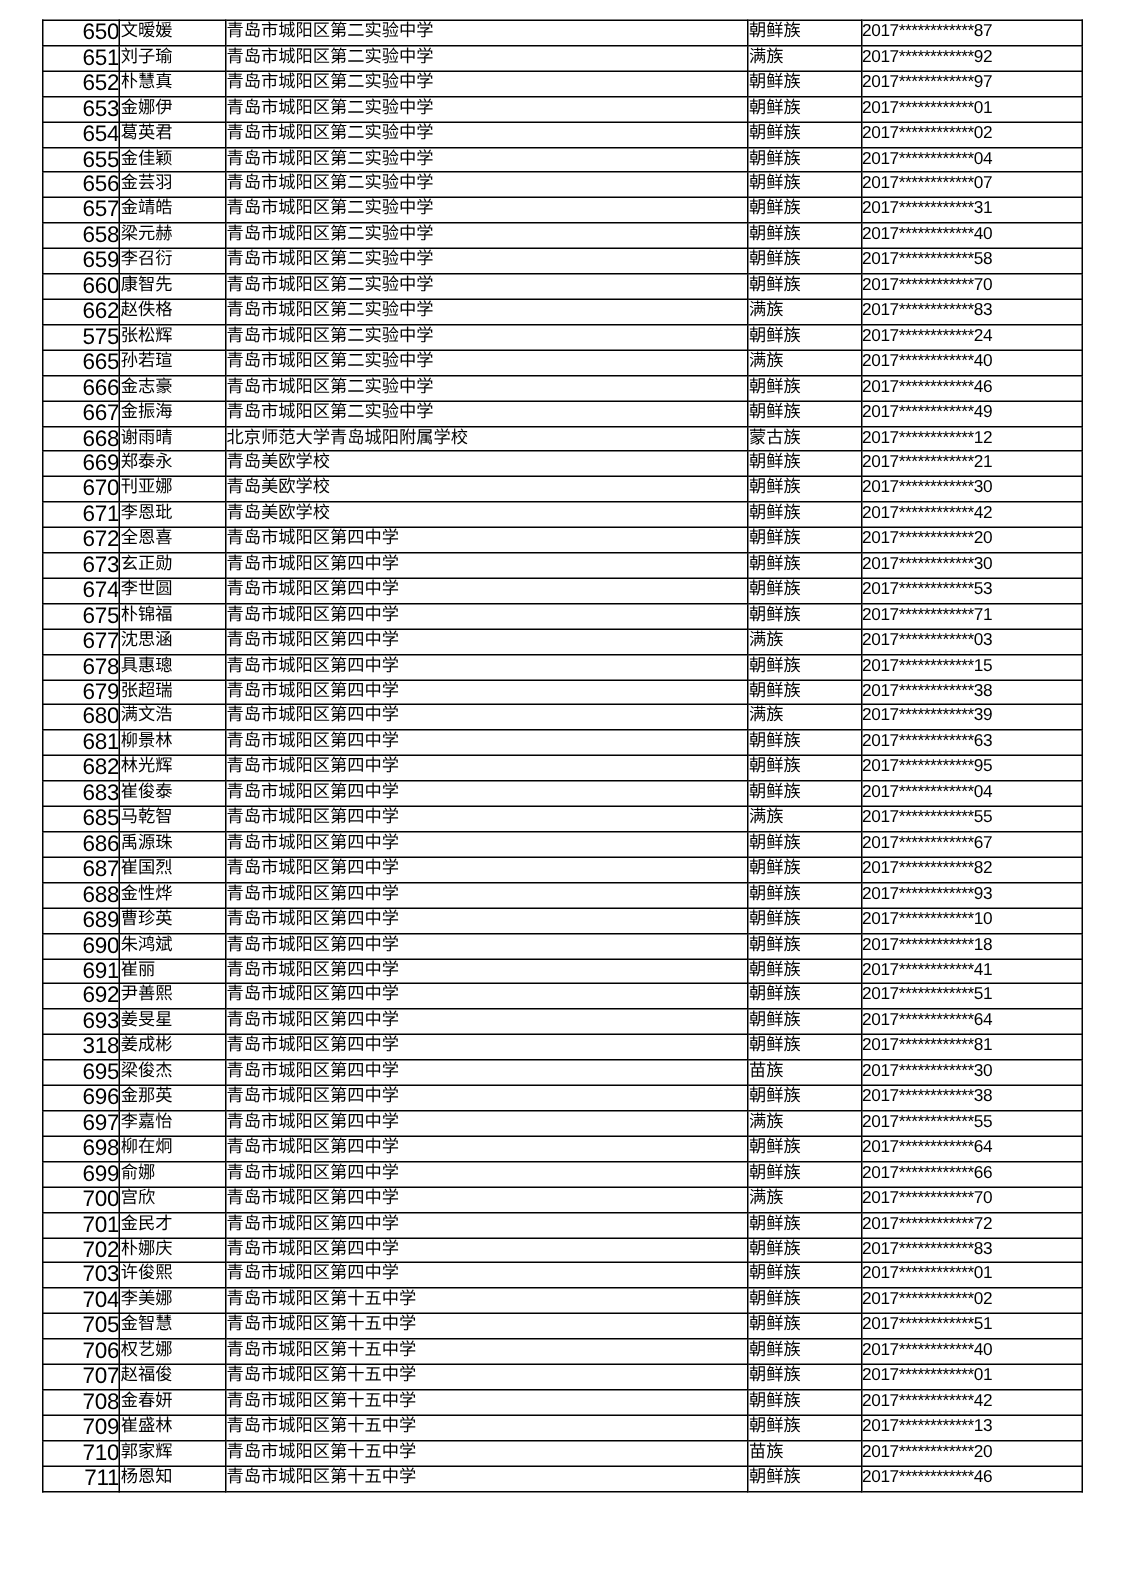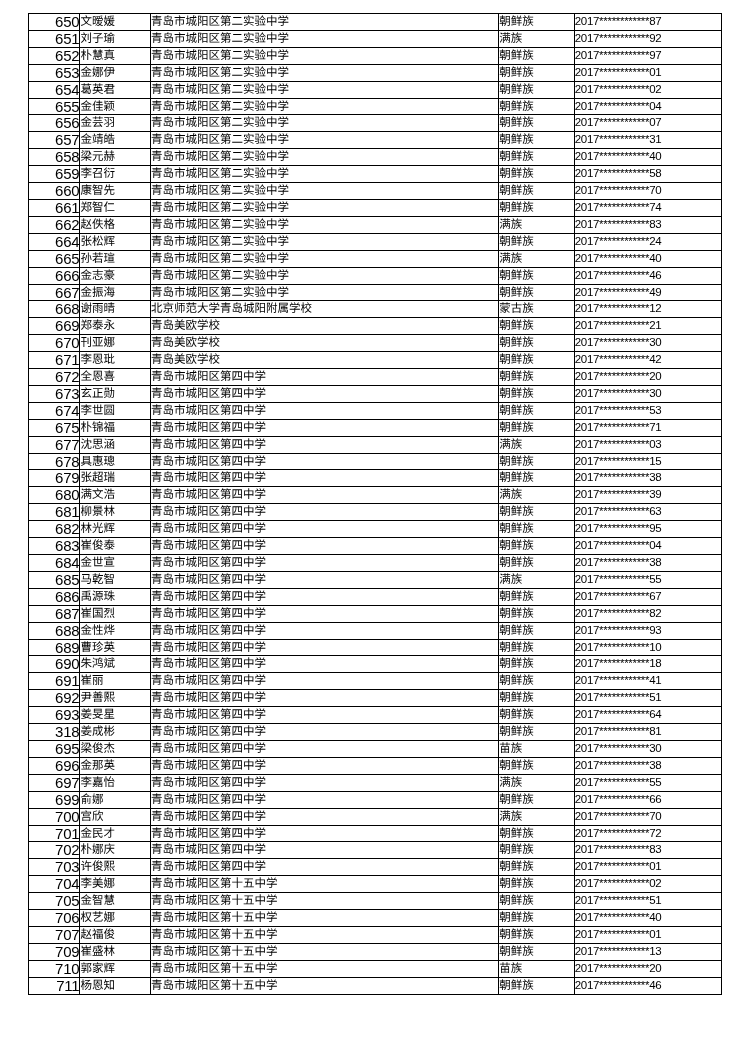--- a/index.html
+++ b/index.html
@@ -162,35 +162,28 @@
           <td class="c-id">2017************58</td>
         </tr>
         <tr>
           <td class="c-seq">660</td>
           <td class="c-name">康智先</td>
           <td class="c-school">青岛市城阳区第二实验中学</td>
           <td class="c-ethnic">朝鲜族</td>
           <td class="c-id">2017************70</td>
         </tr>
         <tr>
-          <td class="c-seq">661</td>
-          <td class="c-name">郑智仁</td>
-          <td class="c-school">青岛市城阳区第二实验中学</td>
-          <td class="c-ethnic">朝鲜族</td>
-          <td class="c-id">2017************74</td>
-        </tr>
-        <tr>
           <td class="c-seq">662</td>
           <td class="c-name">赵佚格</td>
           <td class="c-school">青岛市城阳区第二实验中学</td>
           <td class="c-ethnic">满族</td>
           <td class="c-id">2017************83</td>
         </tr>
         <tr>
-          <td class="c-seq">664</td>
+          <td class="c-seq">575</td>
           <td class="c-name">张松辉</td>
           <td class="c-school">青岛市城阳区第二实验中学</td>
           <td class="c-ethnic">朝鲜族</td>
           <td class="c-id">2017************24</td>
         </tr>
         <tr>
           <td class="c-seq">665</td>
           <td class="c-name">孙若瑄</td>
           <td class="c-school">青岛市城阳区第二实验中学</td>
           <td class="c-ethnic">满族</td>
@@ -309,27 +302,20 @@
           <td class="c-id">2017************95</td>
         </tr>
         <tr>
           <td class="c-seq">683</td>
           <td class="c-name">崔俊泰</td>
           <td class="c-school">青岛市城阳区第四中学</td>
           <td class="c-ethnic">朝鲜族</td>
           <td class="c-id">2017************04</td>
         </tr>
         <tr>
-          <td class="c-seq">684</td>
-          <td class="c-name">金世宣</td>
-          <td class="c-school">青岛市城阳区第四中学</td>
-          <td class="c-ethnic">朝鲜族</td>
-          <td class="c-id">2017************38</td>
-        </tr>
-        <tr>
           <td class="c-seq">685</td>
           <td class="c-name">马乾智</td>
           <td class="c-school">青岛市城阳区第四中学</td>
           <td class="c-ethnic">满族</td>
           <td class="c-id">2017************55</td>
         </tr>
         <tr>
           <td class="c-seq">686</td>
           <td class="c-name">禹源珠</td>
           <td class="c-school">青岛市城阳区第四中学</td>
@@ -407,20 +393,27 @@
           <td class="c-id">2017************38</td>
         </tr>
         <tr>
           <td class="c-seq">697</td>
           <td class="c-name">李嘉怡</td>
           <td class="c-school">青岛市城阳区第四中学</td>
           <td class="c-ethnic">满族</td>
           <td class="c-id">2017************55</td>
         </tr>
         <tr>
+          <td class="c-seq">698</td>
+          <td class="c-name">柳在炯</td>
+          <td class="c-school">青岛市城阳区第四中学</td>
+          <td class="c-ethnic">朝鲜族</td>
+          <td class="c-id">2017************64</td>
+        </tr>
+        <tr>
           <td class="c-seq">699</td>
           <td class="c-name">俞娜</td>
           <td class="c-school">青岛市城阳区第四中学</td>
           <td class="c-ethnic">朝鲜族</td>
           <td class="c-id">2017************66</td>
         </tr>
         <tr>
           <td class="c-seq">700</td>
           <td class="c-name">宫欣</td>
           <td class="c-school">青岛市城阳区第四中学</td>
@@ -468,20 +461,27 @@
           <td class="c-school">青岛市城阳区第十五中学</td>
           <td class="c-ethnic">朝鲜族</td>
           <td class="c-id">2017************40</td>
         </tr>
         <tr>
           <td class="c-seq">707</td>
           <td class="c-name">赵福俊</td>
           <td class="c-school">青岛市城阳区第十五中学</td>
           <td class="c-ethnic">朝鲜族</td>
           <td class="c-id">2017************01</td>
+        </tr>
+        <tr>
+          <td class="c-seq">708</td>
+          <td class="c-name">金春妍</td>
+          <td class="c-school">青岛市城阳区第十五中学</td>
+          <td class="c-ethnic">朝鲜族</td>
+          <td class="c-id">2017************42</td>
         </tr>
         <tr>
           <td class="c-seq">709</td>
           <td class="c-name">崔盛林</td>
           <td class="c-school">青岛市城阳区第十五中学</td>
           <td class="c-ethnic">朝鲜族</td>
           <td class="c-id">2017************13</td>
         </tr>
         <tr>
           <td class="c-seq">710</td>

